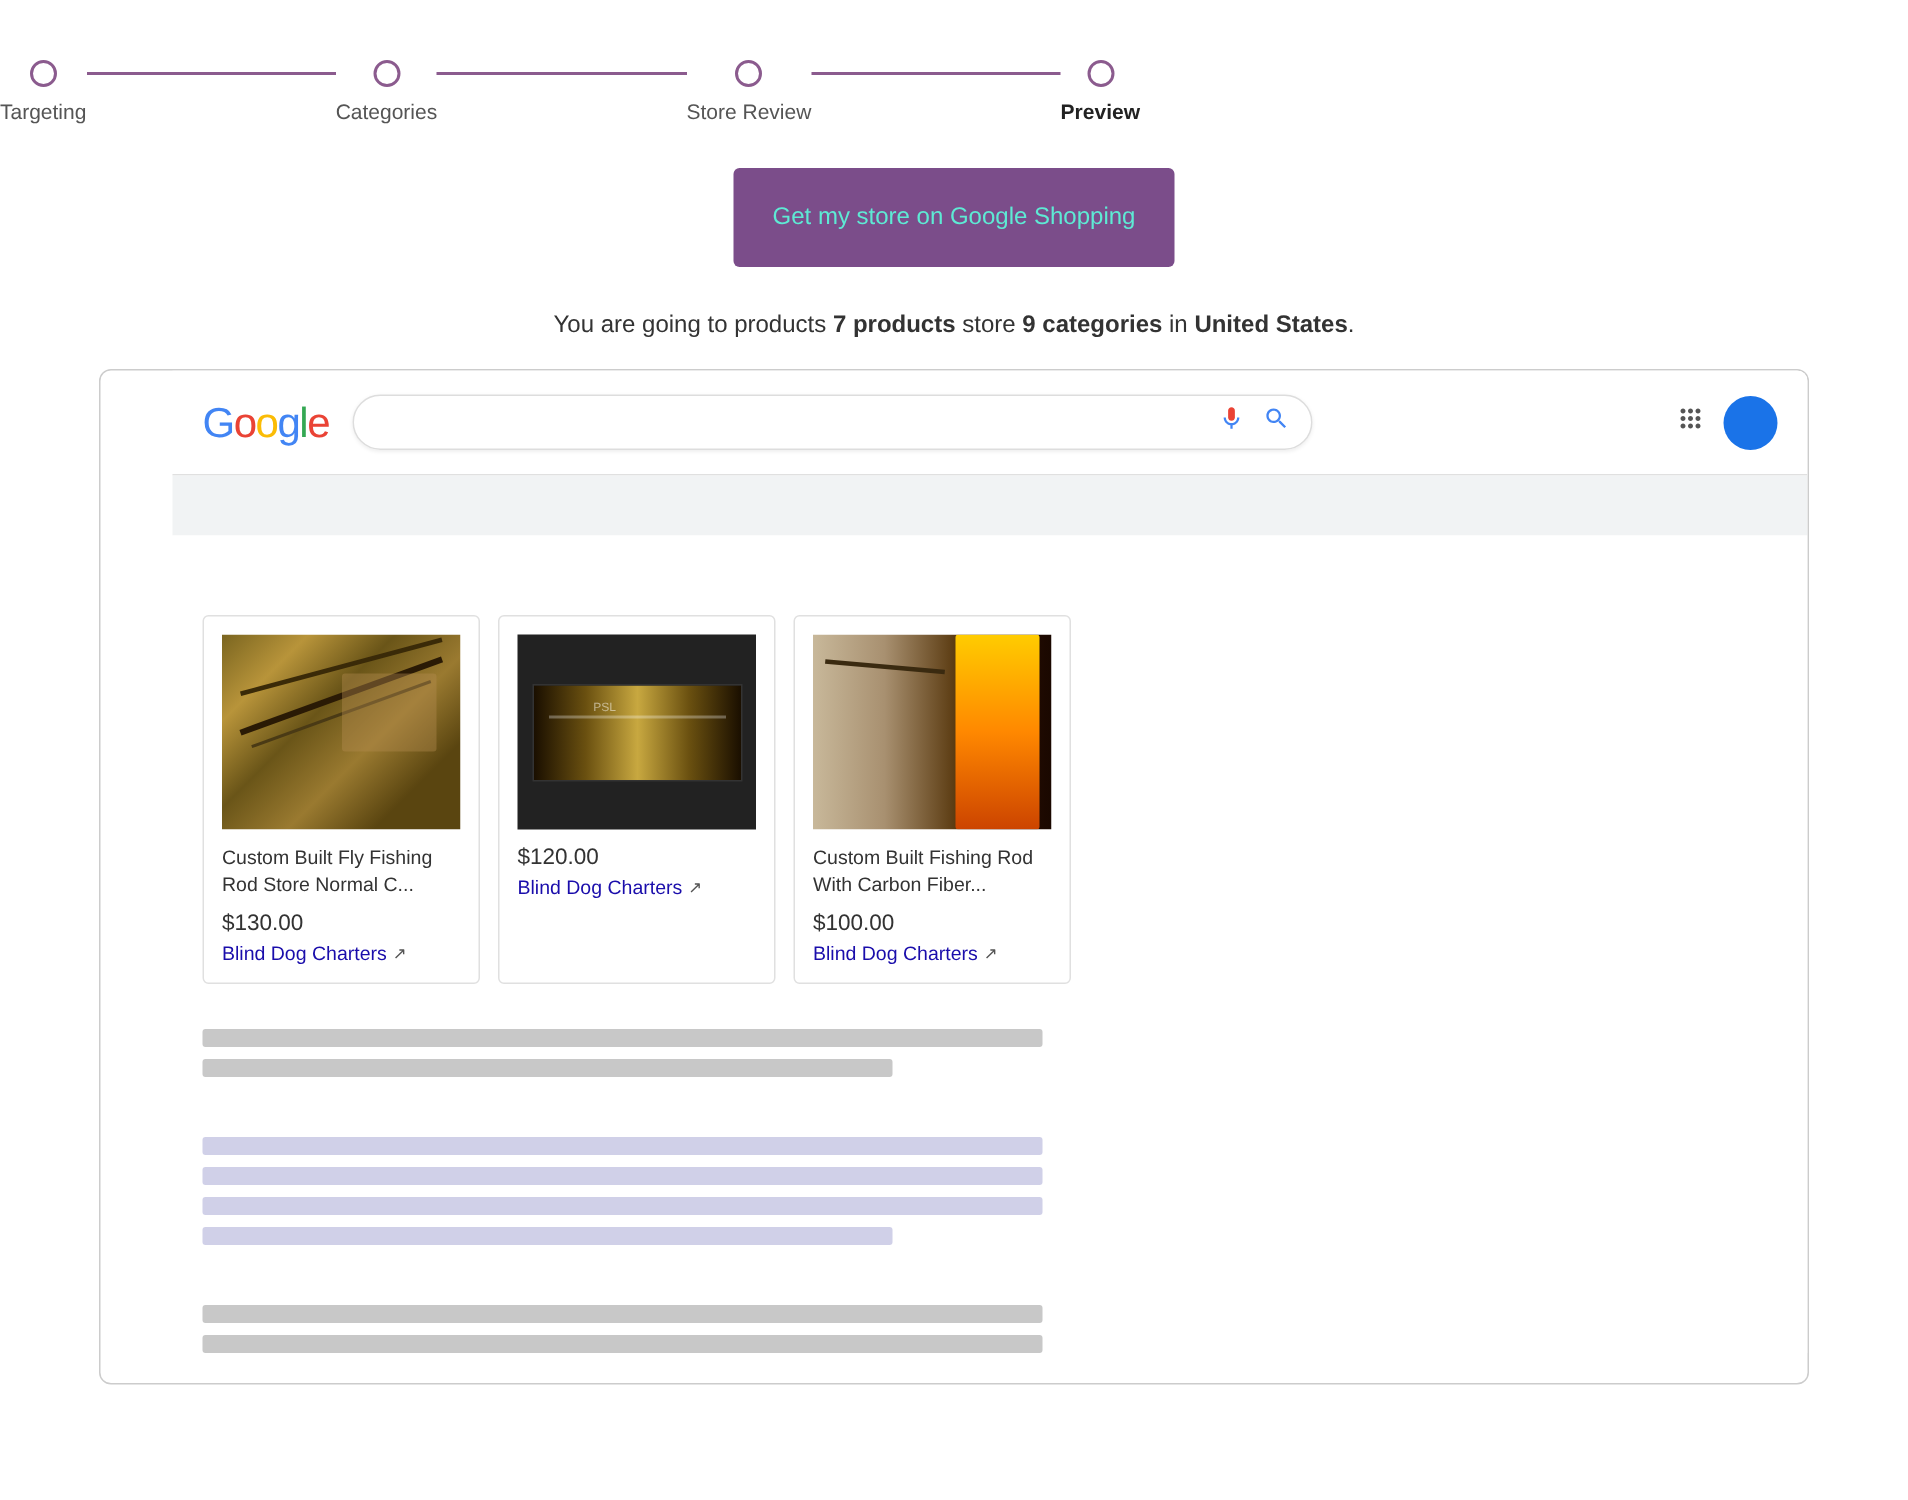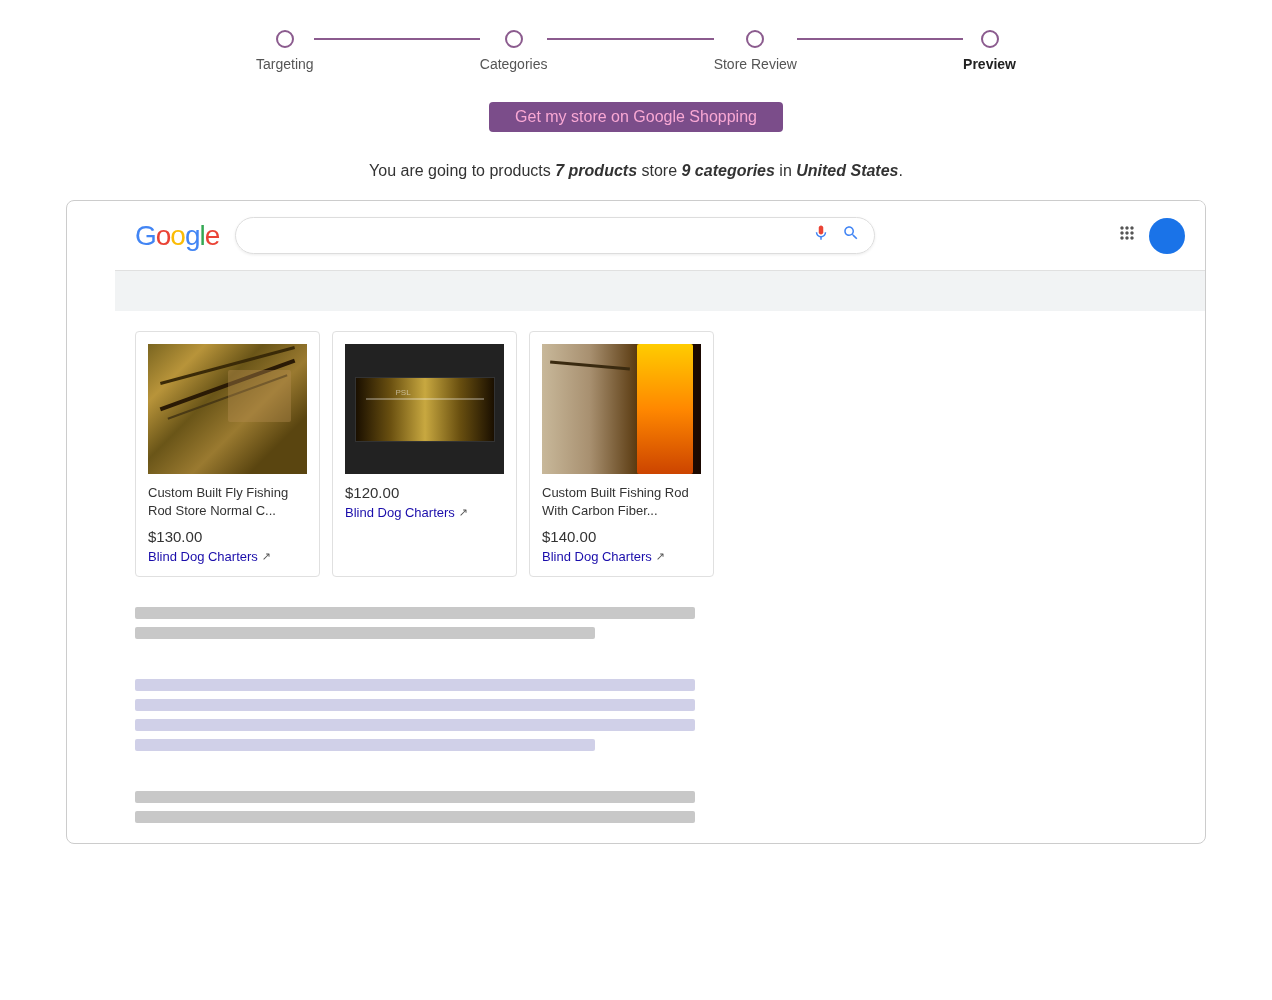--- a/index.html
+++ b/index.html
@@ -6,22 +6,21 @@
     body {
       font-family: Arial, sans-serif;
       background: #fff;
       color: #333;
       min-height: 1000px;
     }
 
     
     .stepper-container {
       display: flex;
-      justify-content: center;
-      padding: 30px 0 20px;
+      padding: 40px 0 20px;
     }
     .step-circle {
       width: 18px;
       height: 18px;
       border-radius: 50%;
       border: 2.5px solid #8b5b8e;
       background: #fff;
       z-index: 1;
     }
     .step-label {
@@ -61,39 +60,38 @@
       align-items: center;
       gap: 20px;
       padding: 10px 0 20px;
     }
     .store-looks-great {
       font-size: 22px;
       color: #333;
     }
     .cta-button {
       background-color: #7b4d8a;
-      color: #f9a8d4;
+      color: #5eead4;
       border: none;
-      padding: 6px 26px;
+      padding: 24px 26px;
       font-size: 16px;
       border-radius: 4px;
       cursor: pointer;
       white-space: nowrap;
     }
 
     
     .advertise-info {
       text-align: center;
       font-size: 16px;
       color: #333;
       padding: 10px 0 20px;
     }
     .advertise-info strong {
       font-weight: bold;
-      font-style: italic;
     }
 
     
     .preview-frame {
       margin: 0 auto;
       width: 1140px;
       border: 1.5px solid #ccc;
       border-radius: 8px;
       overflow: hidden;
       background: #fff;
@@ -189,20 +187,21 @@
       padding-bottom: 20px;
     }
 
     .product-card {
       border: 1px solid #e0e0e0;
       border-radius: 4px;
       padding: 12px;
       width: 185px;
       flex-shrink: 0;
       background: #fff;
+      margin-top: 33px;
     }
     .product-image-container {
       width: 100%;
       height: 130px;
       display: flex;
       align-items: center;
       justify-content: center;
       overflow: hidden;
       margin-bottom: 10px;
     }
@@ -388,21 +387,21 @@
       <div class="product-card">
         <div class="product-image-container">
           <div style="
             width:100%; height:130px; position:relative; overflow:hidden;
             background: linear-gradient(to right, #c8b89a 0%, #a89070 30%, #5a3a10 60%, #2a1005 80%, #1a0800 100%);">
             <div style="position:absolute; top:0; left:60%; width:35%; height:100%; background:linear-gradient(180deg,#ffcc00,#ff8800,#cc4400); border-radius:2px;"></div>
             <div style="position:absolute; top:20px; left:5%; width:50%; height:3px; background:#3a2a10; transform:rotate(5deg);"></div>
           </div>
         </div>
         <div class="product-title">Custom Built Fishing Rod With Carbon Fiber...</div>
-        <div class="product-price">$140.00</div>
+        <div class="product-price">$100.00</div>
         <div class="product-seller-row">
           <span class="product-seller">Blind Dog Charters</span>
           <span class="external-link-icon">↗</span>
         </div>
       </div>
 
     </div>
   </div>
 
   <div class="content-section">

